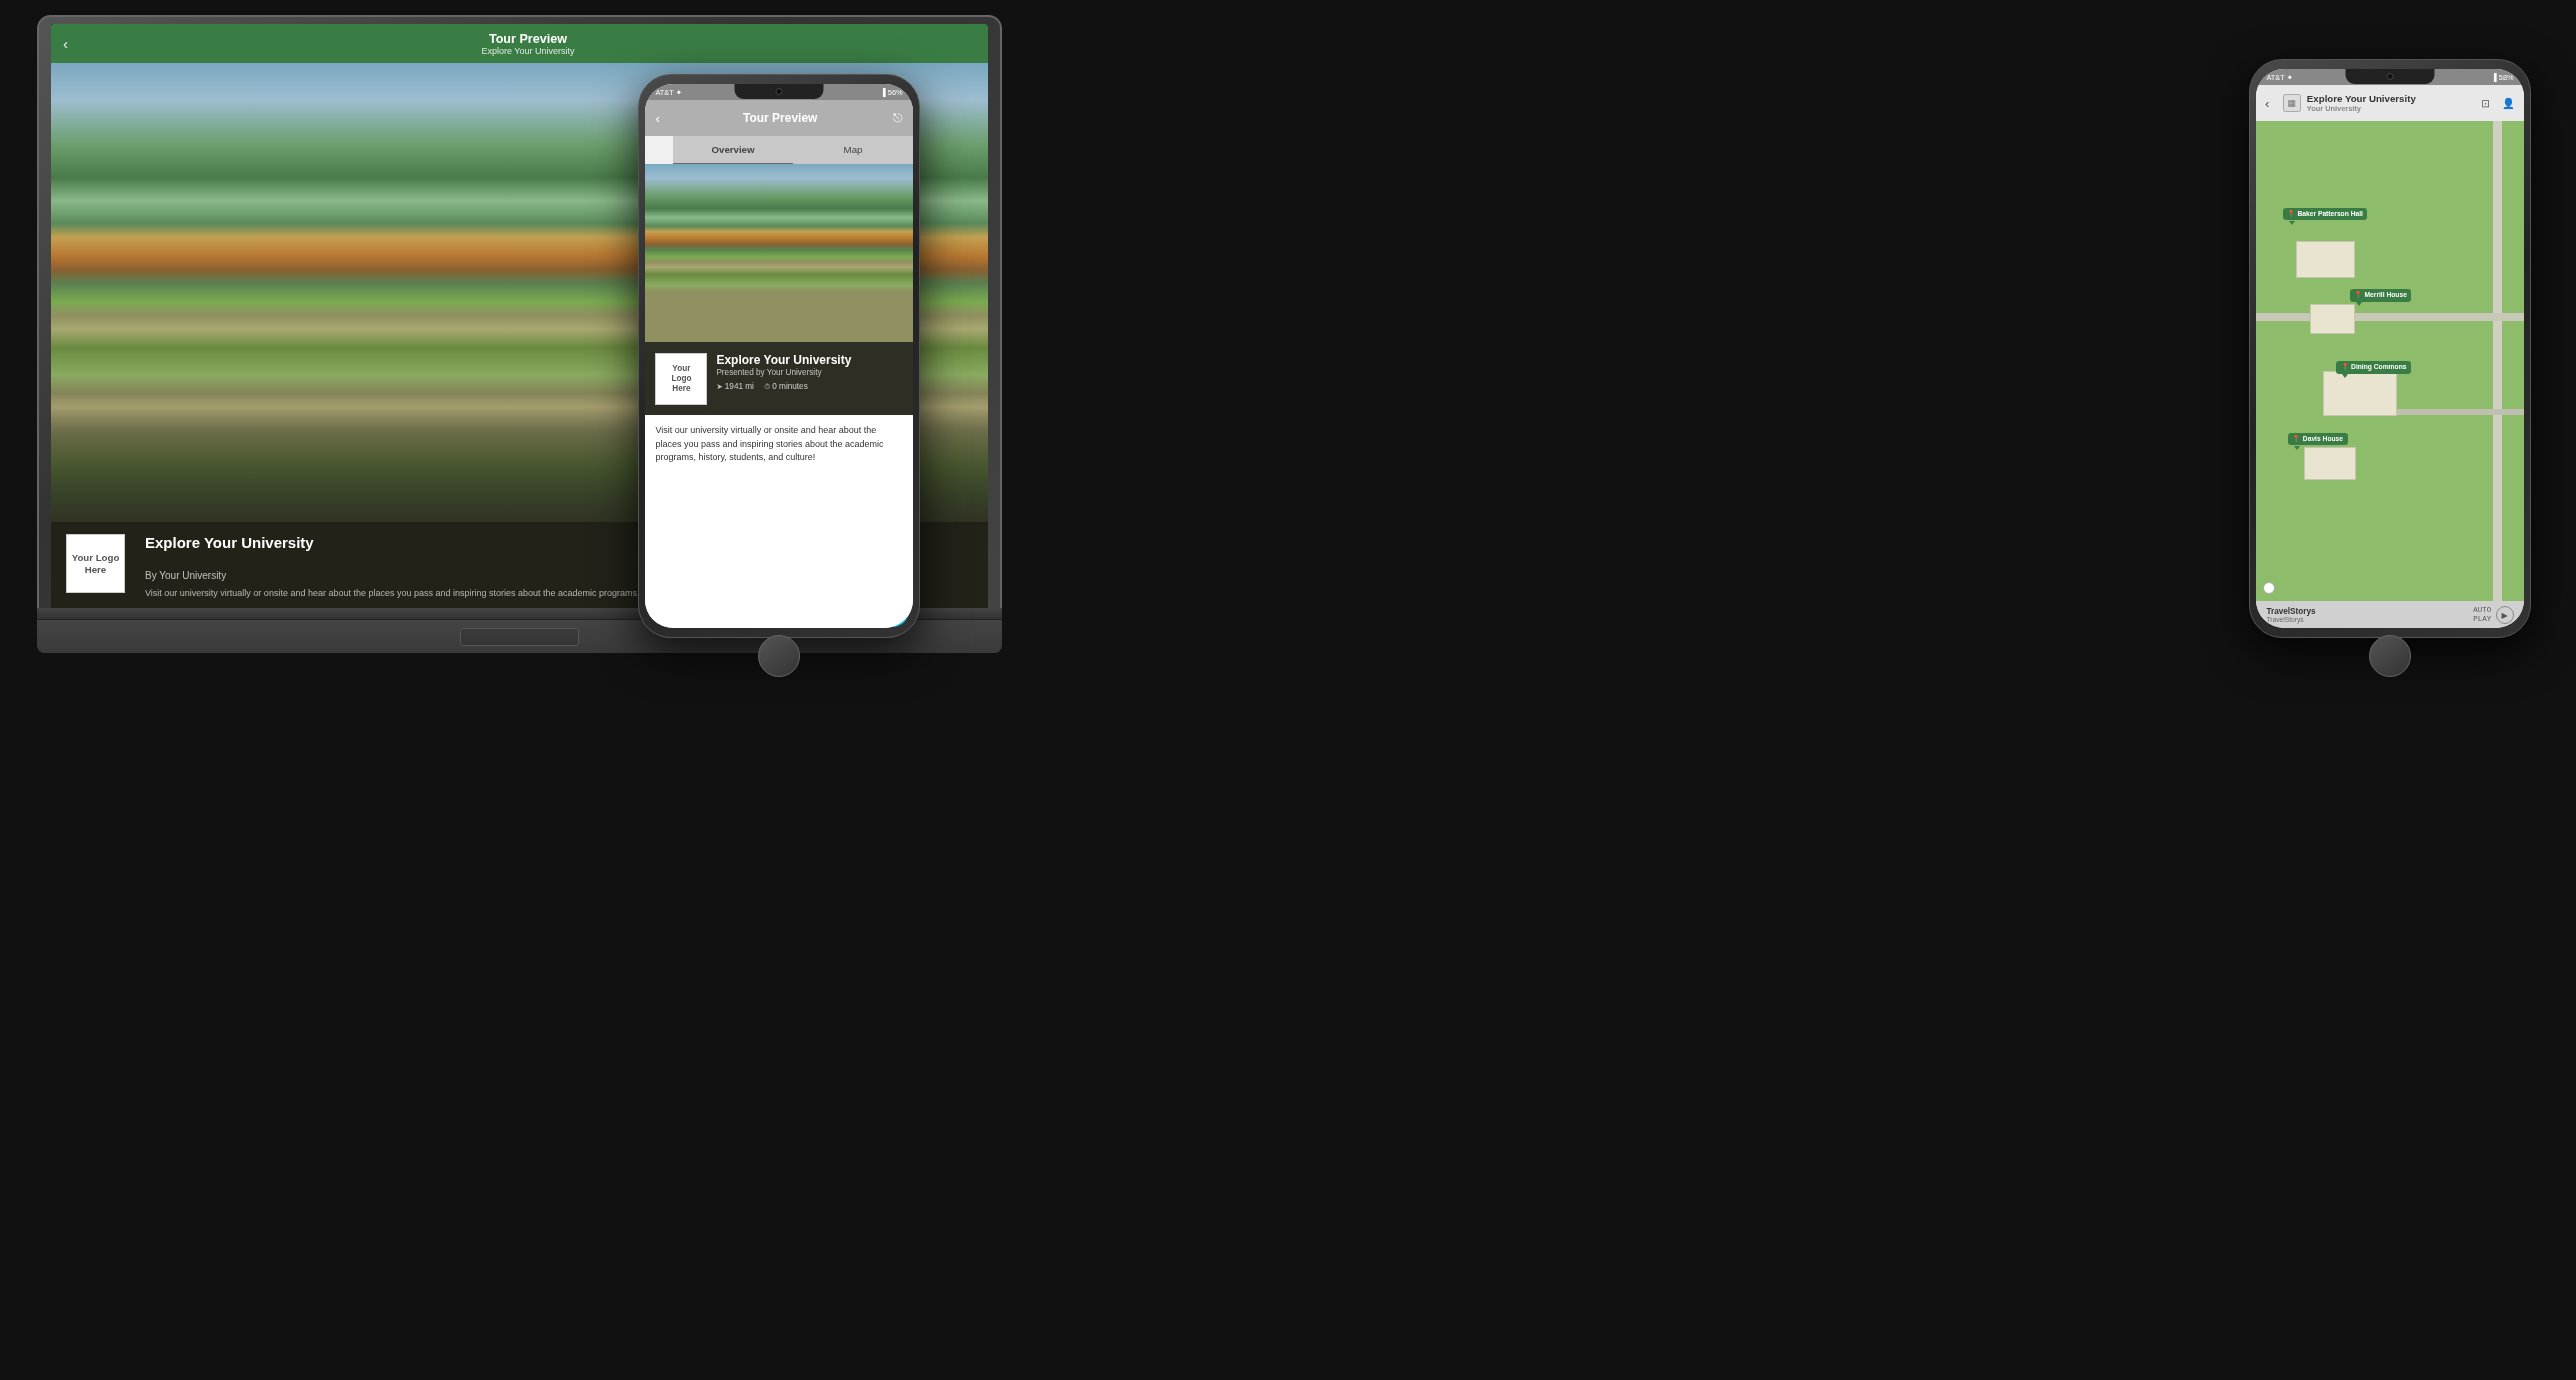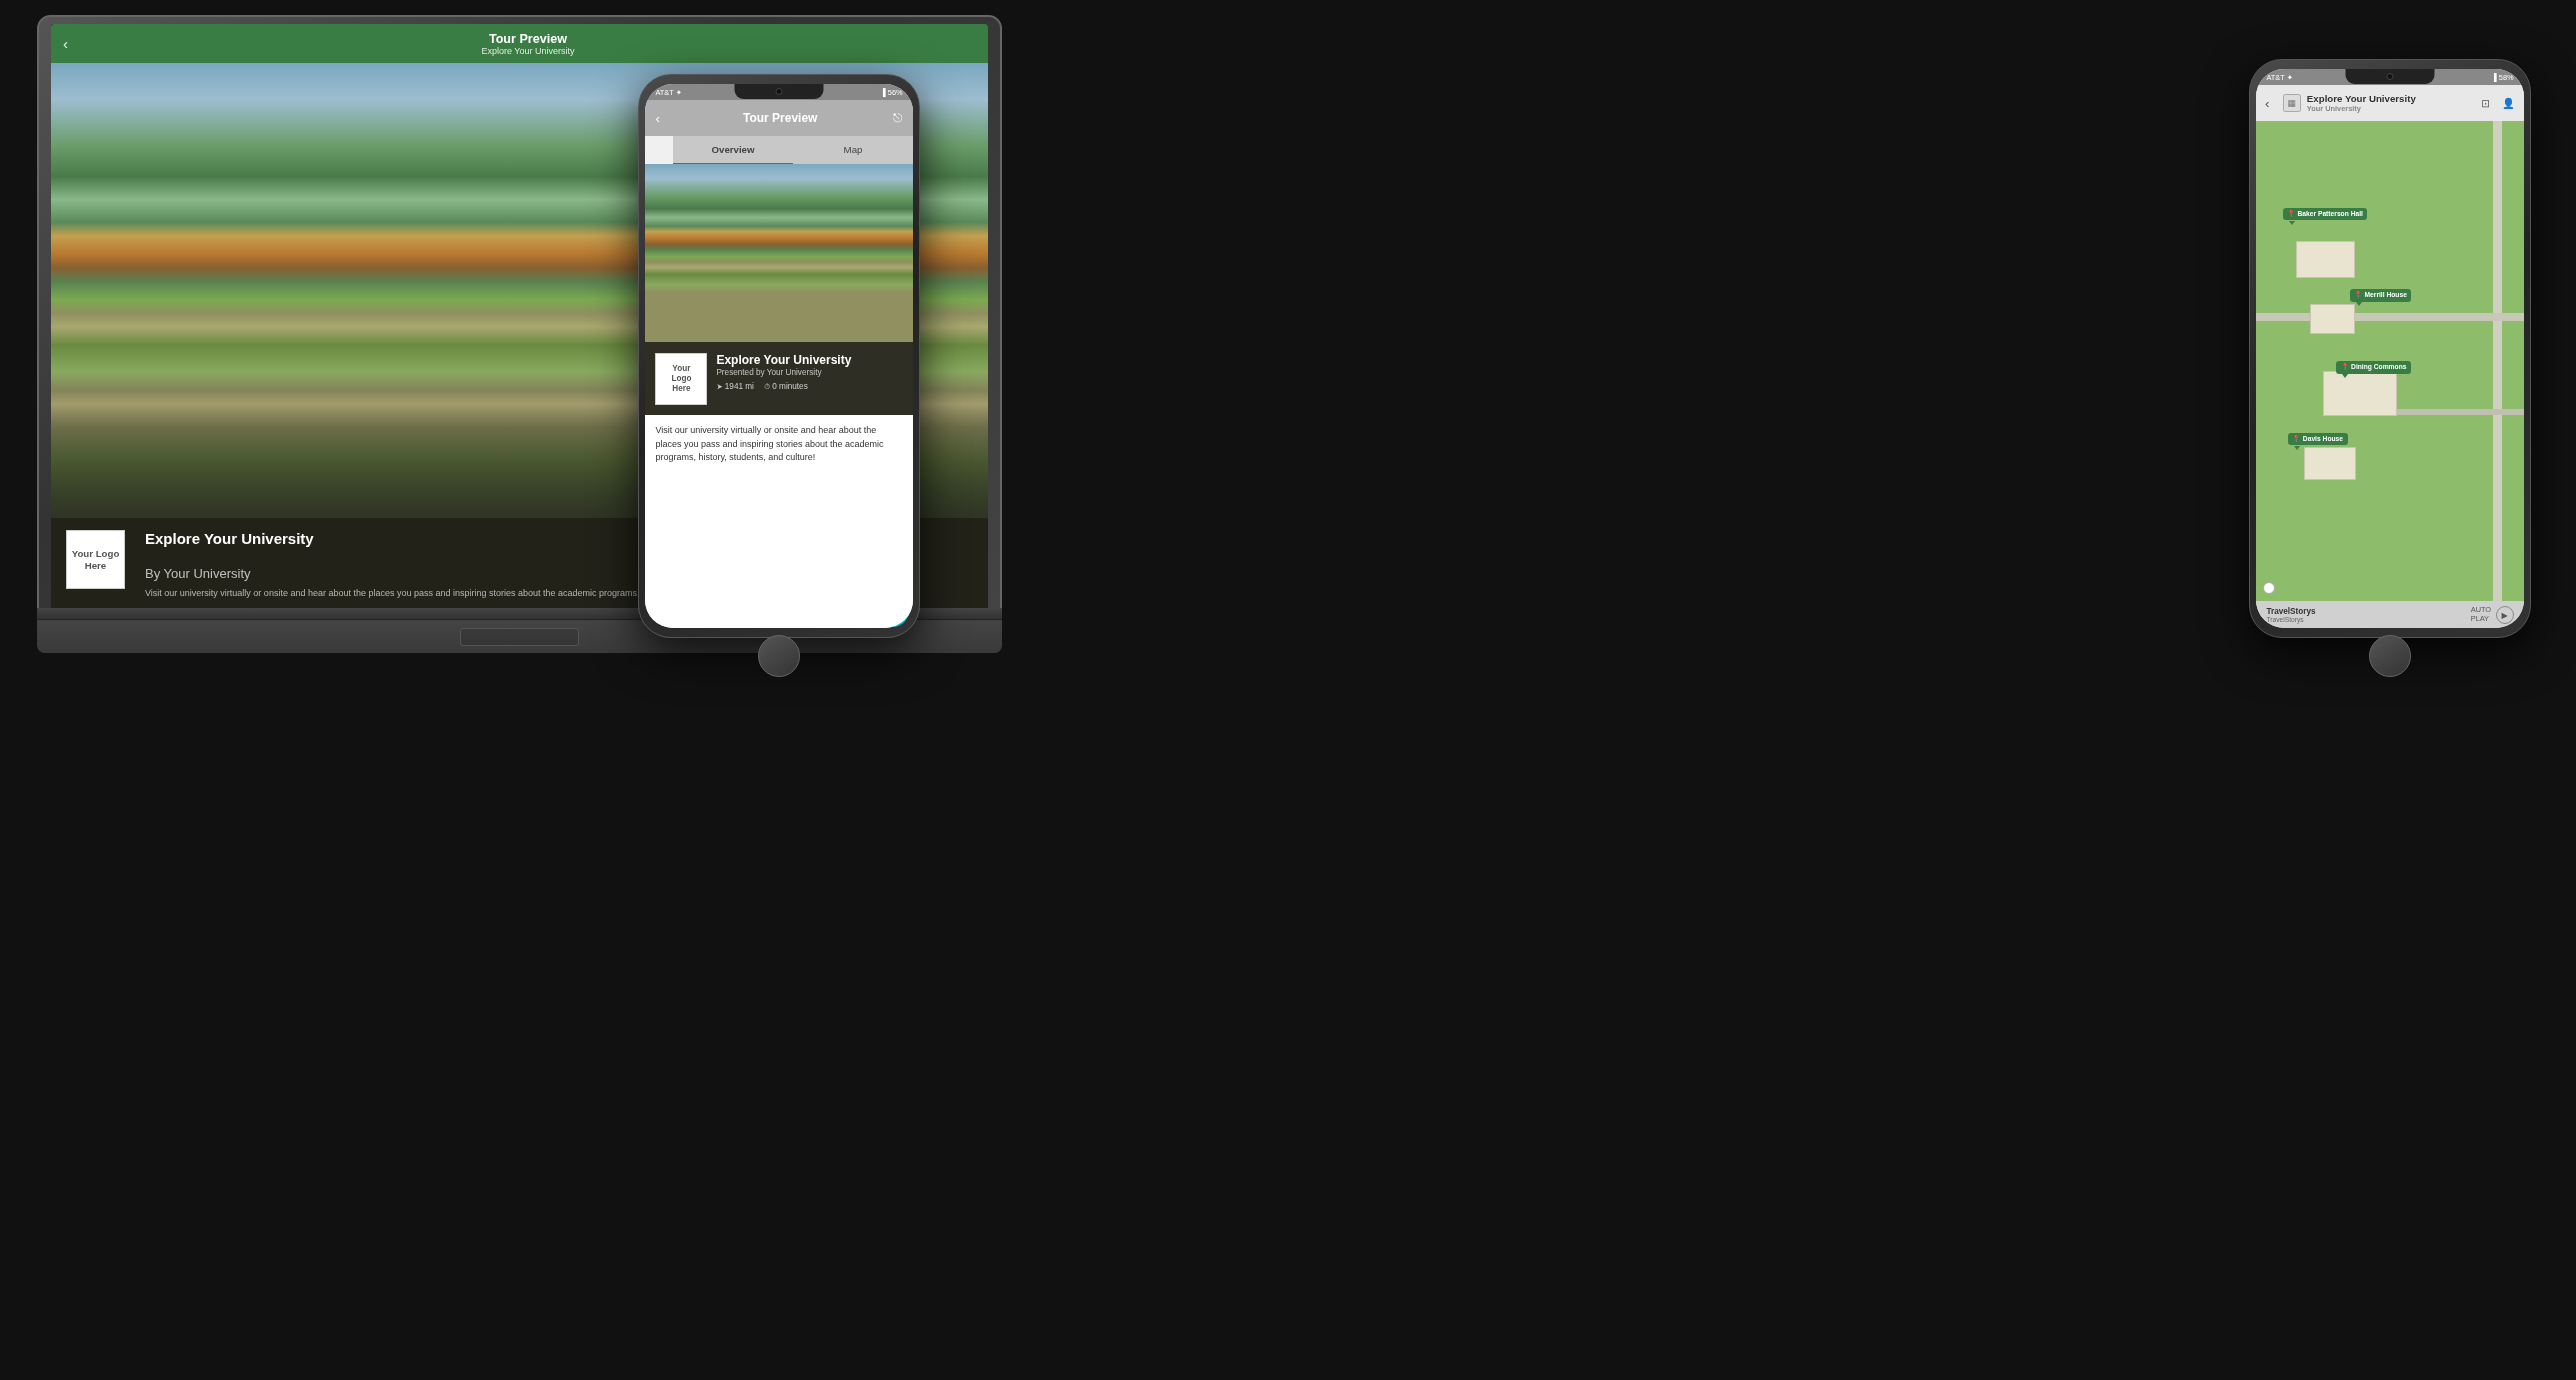--- a/index.html
+++ b/index.html
@@ -167,21 +167,21 @@
     }
 
     .laptop-tour-title {
       color: white;
       font-size: 15px;
       font-weight: 600;
     }
 
     .laptop-tour-by {
       color: rgba(255,255,255,0.7);
-      font-size: 13px;
+      font-size: 10px;
       margin-top: 19px;
     }
 
     .laptop-tour-desc {
       color: rgba(255,255,255,0.65);
       font-size: 9px;
       margin-top: 6px;
       line-height: 1.4;
     }
 
@@ -774,21 +774,21 @@
 
           <div class="dot-indicator" style="position:absolute;bottom:7.4px;left:7.4px;"></div>
         </div>
 
         <div class="phone2-bottom-bar">
           <div class="ts-logo">
             <div class="ts-name">TravelStorys</div>
             <div class="ts-sub">TravelStorys</div>
           </div>
           <div class="autoplay-btn">
-            <span style="font-size:7.4px;color:#555;line-height:1.2;">AUTO<br>PLAY</span>
+            <span style="font-size:7.4px;color:#555;line-height:1.2;font-family:Liberation Mono, monospace;">AUTO<br>PLAY</span>
             <div class="play-circle">▶</div>
           </div>
         </div>
 
       </div>
       <div class="phone-home-btn"></div>
     </div>
   </div>
 
 </div>

